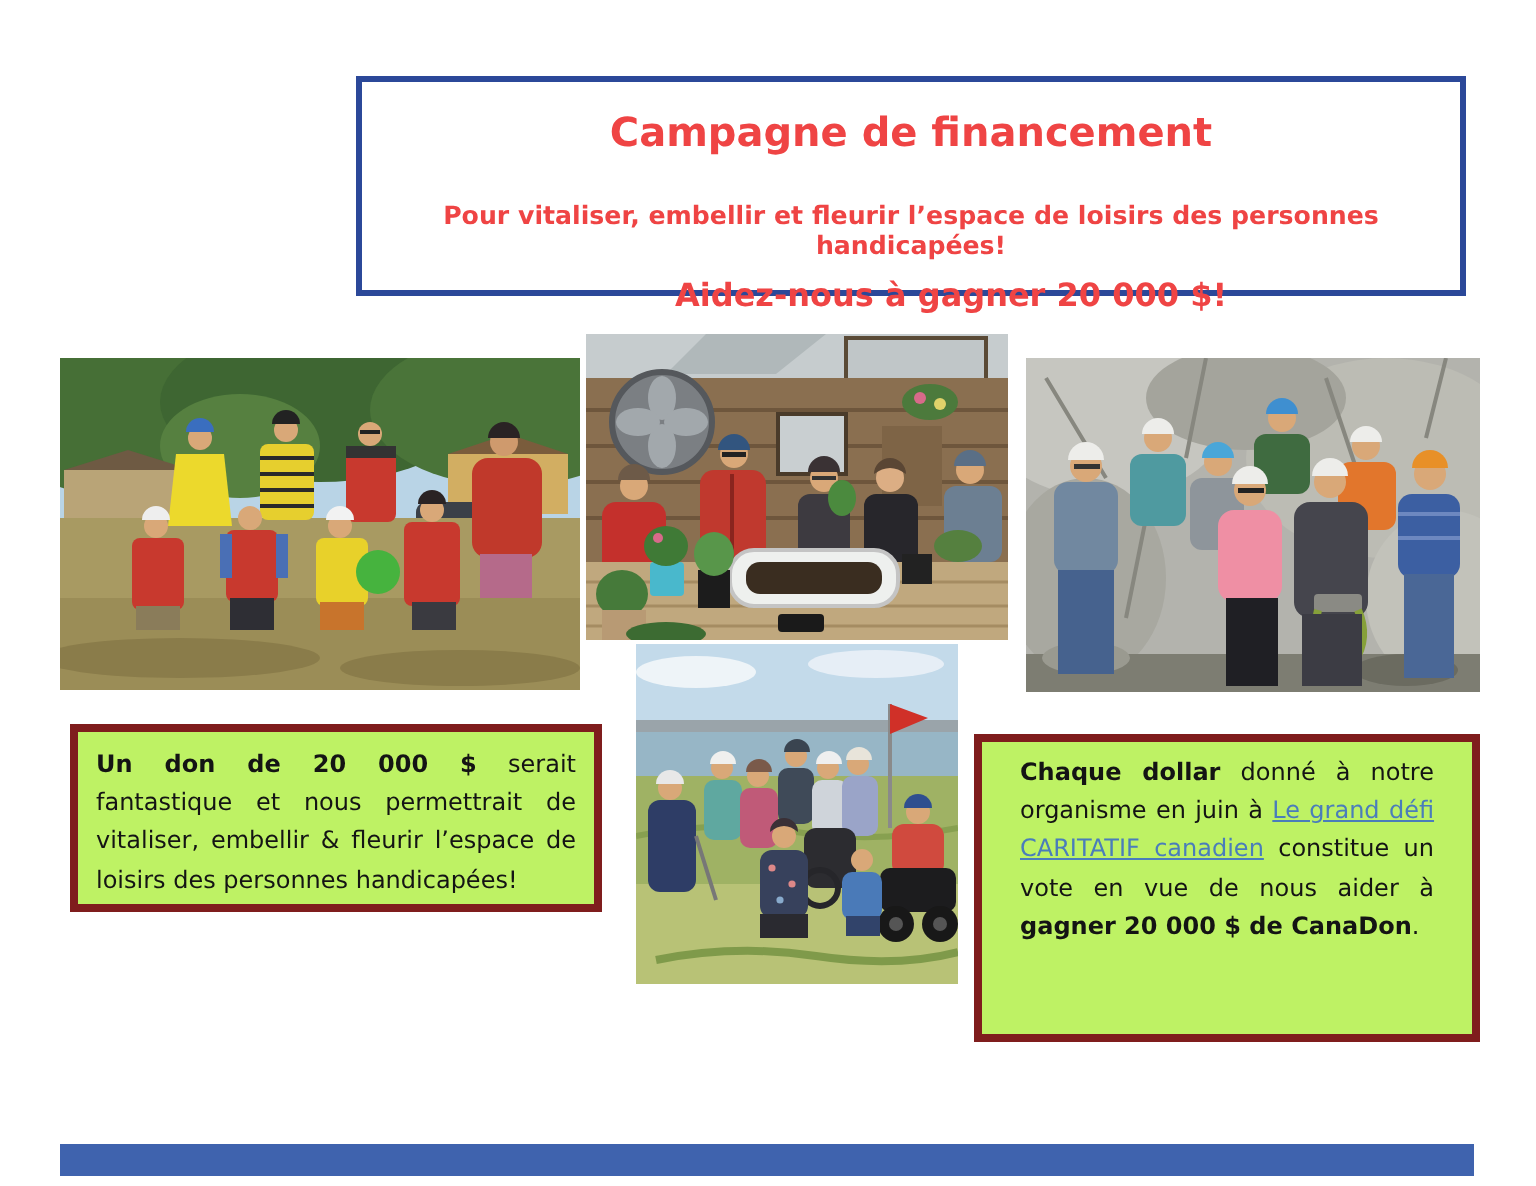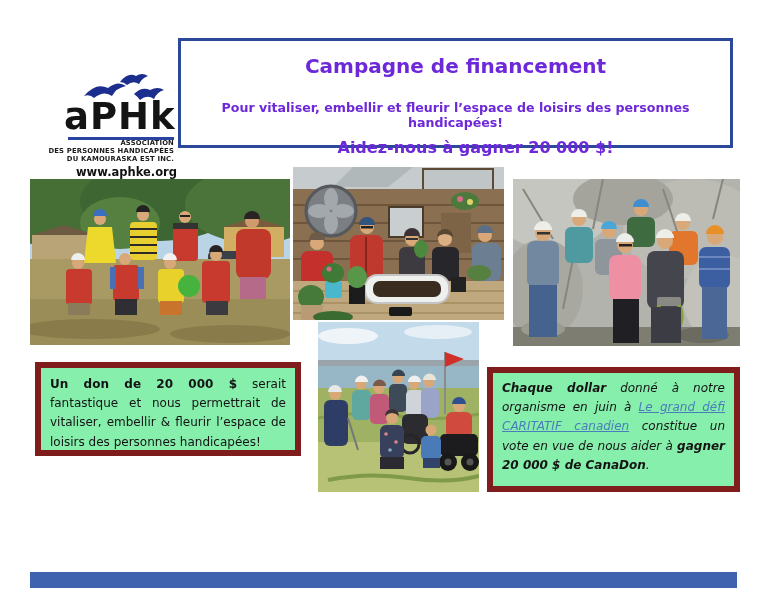--- a/index.html
+++ b/index.html
@@ -12,65 +12,50 @@
   #logo-birds{left:52px;top:36px;width:92px;height:44px;}
   #logo-acronym{left:34px;top:64px;width:130px;font-weight:bold;font-size:37px;
                 letter-spacing:1px;color:#141414;line-height:1;}
   #logo-rule{left:38px;top:103px;width:106px;height:3px;background:#2744a0;}
   #logo-lines{left:18px;top:106px;width:126px;text-align:right;font-size:6.8px;
               font-weight:bold;color:#1a1a1a;line-height:1.16;letter-spacing:.2px;}
   #logo-site{left:46px;top:131px;font-size:11.5px;font-weight:bold;color:#111;}
 
   
   #header-box{left:178px;top:38px;width:549px;height:104px;border:3px solid #2b4899;
-              text-align:center;color:#6d28d9;}
+              text-align:center;color:#ef4444;}
   #header-title{margin-top:13px;font-size:20px;font-weight:bold;}
   #header-subtitle{margin-top:22px;font-size:12.6px;font-weight:bold;}
   #header-tagline{margin-top:8px;font-size:16px;font-weight:bold;padding-left:40px;}
 
   
   .photo{overflow:hidden;}
   #photo-field{left:30px;top:179px;width:260px;height:166px;}
   #photo-greenhouse{left:293px;top:167px;width:211px;height:153px;}
   #photo-climbers{left:513px;top:179px;width:227px;height:167px;}
   #photo-hill{left:318px;top:322px;width:161px;height:170px;}
   .photo svg{display:block;width:100%;height:100%;}
 
   
-  .note-box{border:6px solid #7f1d1d;background:#86efac;color:#141414;
+  .note-box{border:4px solid #7f1d1d;background:#bef264;color:#141414;
             font-size:12px;line-height:1.6;text-align:justify;box-sizing:border-box;}
   #donation-box{left:35px;top:362px;width:266px;height:94px;padding:7px 9px;}
-  #vote-box{left:487px;top:367px;width:253px;height:125px;padding:6px 9px;font-style:italic;}
+  #vote-box{left:487px;top:367px;width:253px;height:154px;padding:6px 19px;}
   .note-box p{margin:0 0 9px 0;}
   .note-box b{font-weight:bold;}
   a.doc-link{color:#4a7dbb;text-decoration:underline;cursor:pointer;}
 
   
   #bottom-bar{left:30px;top:572px;width:707px;height:16px;background:#3f63ae;}
 </style>
 </head>
 <body>
 
 <div id="page">
 
-  <div class="abs" id="logo-block">
-    <svg class="abs" id="logo-birds" viewBox="0 0 92 44">
-      <path fill="#1c2f8e" d="M2 26 Q14 12 26 18 Q36 10 44 16 Q34 18 30 26 Q22 20 12 28 Q8 24 2 26 Z"></path>
-      <path fill="#1c2f8e" d="M38 12 Q46 2 54 6 Q60 2 66 6 Q60 8 57 14 Q51 10 45 15 Q42 12 38 12 Z"></path>
-      <path fill="#1c2f8e" d="M52 24 Q60 16 68 20 Q76 16 82 20 Q75 22 72 29 Q65 24 58 30 Q55 26 52 24 Z"></path>
-    </svg>
-    <div class="abs" id="logo-acronym">aPHk</div>
-    <div class="abs" id="logo-rule"></div>
-    <div class="abs" id="logo-lines">
-      <div>ASSOCIATION</div>
-      <div>DES PERSONNES HANDICAPÉES</div>
-      <div>DU KAMOURASKA EST INC.</div>
-    </div>
-    <div class="abs" id="logo-site">www.aphke.org</div>
-  </div>
 
   <div class="abs" id="header-box">
     <div id="header-title">Campagne de financement</div>
     <div id="header-subtitle">Pour vitaliser, embellir et fleurir l’espace de loisirs des personnes handicapées!</div>
     <div id="header-tagline">Aidez-nous à gagner 20 000 $!</div>
   </div>
 
   <div class="abs photo" id="photo-field" title="groupe en dossards rouges et jaunes sur un terrain">
     <svg viewBox="0 0 260 166" preserveAspectRatio="none">
       <rect width="260" height="166" fill="#b9d4e6"></rect>

